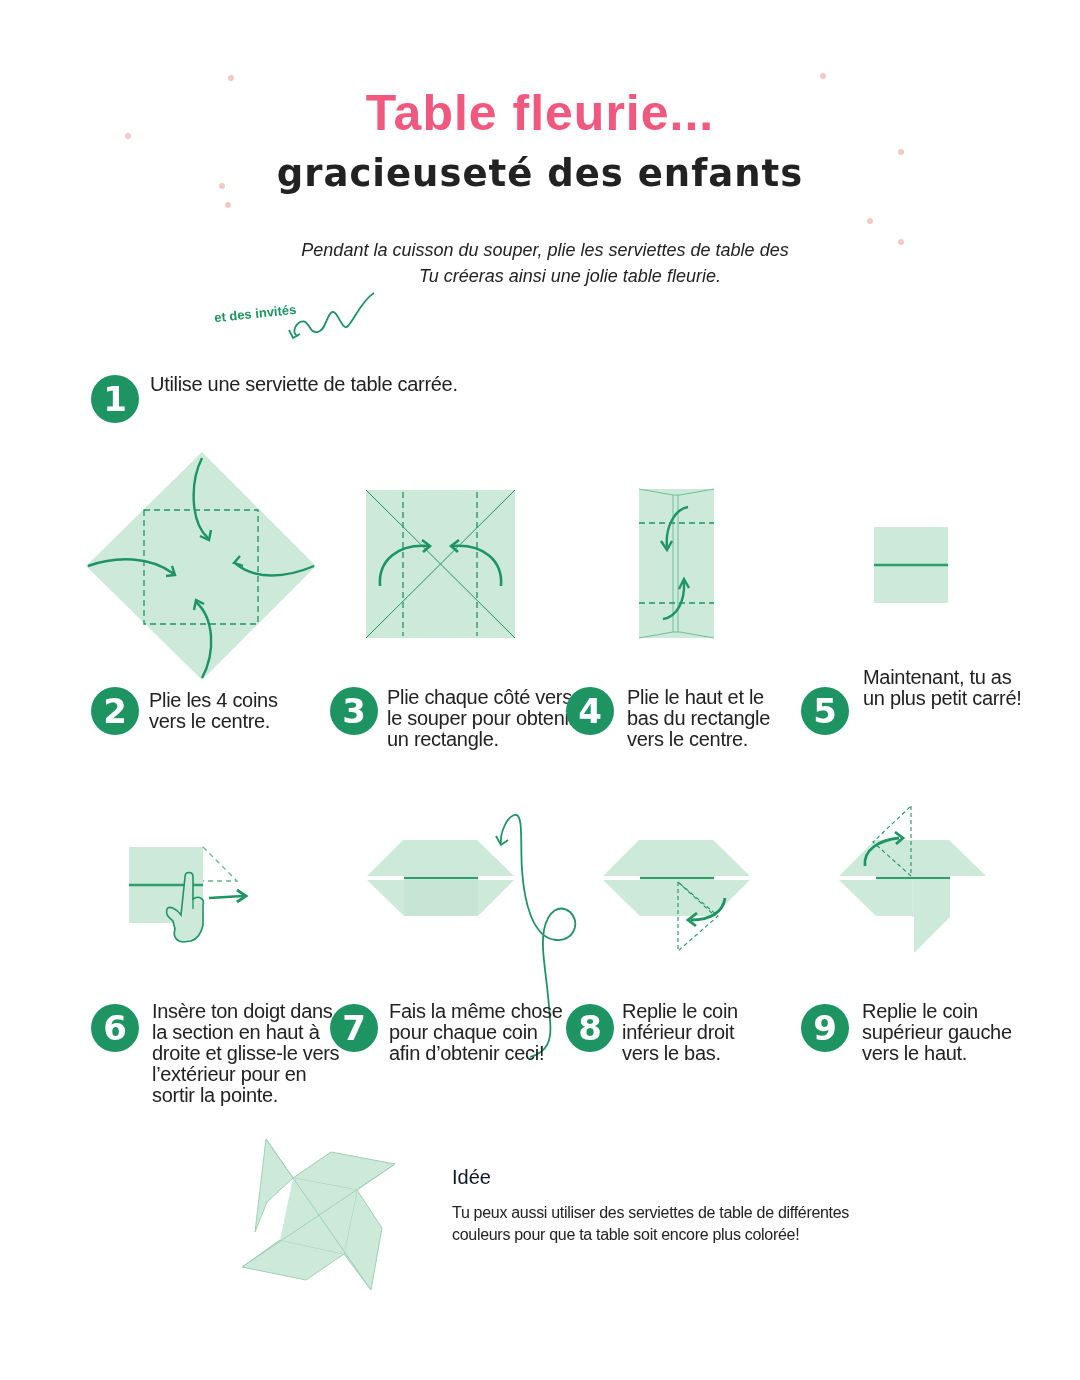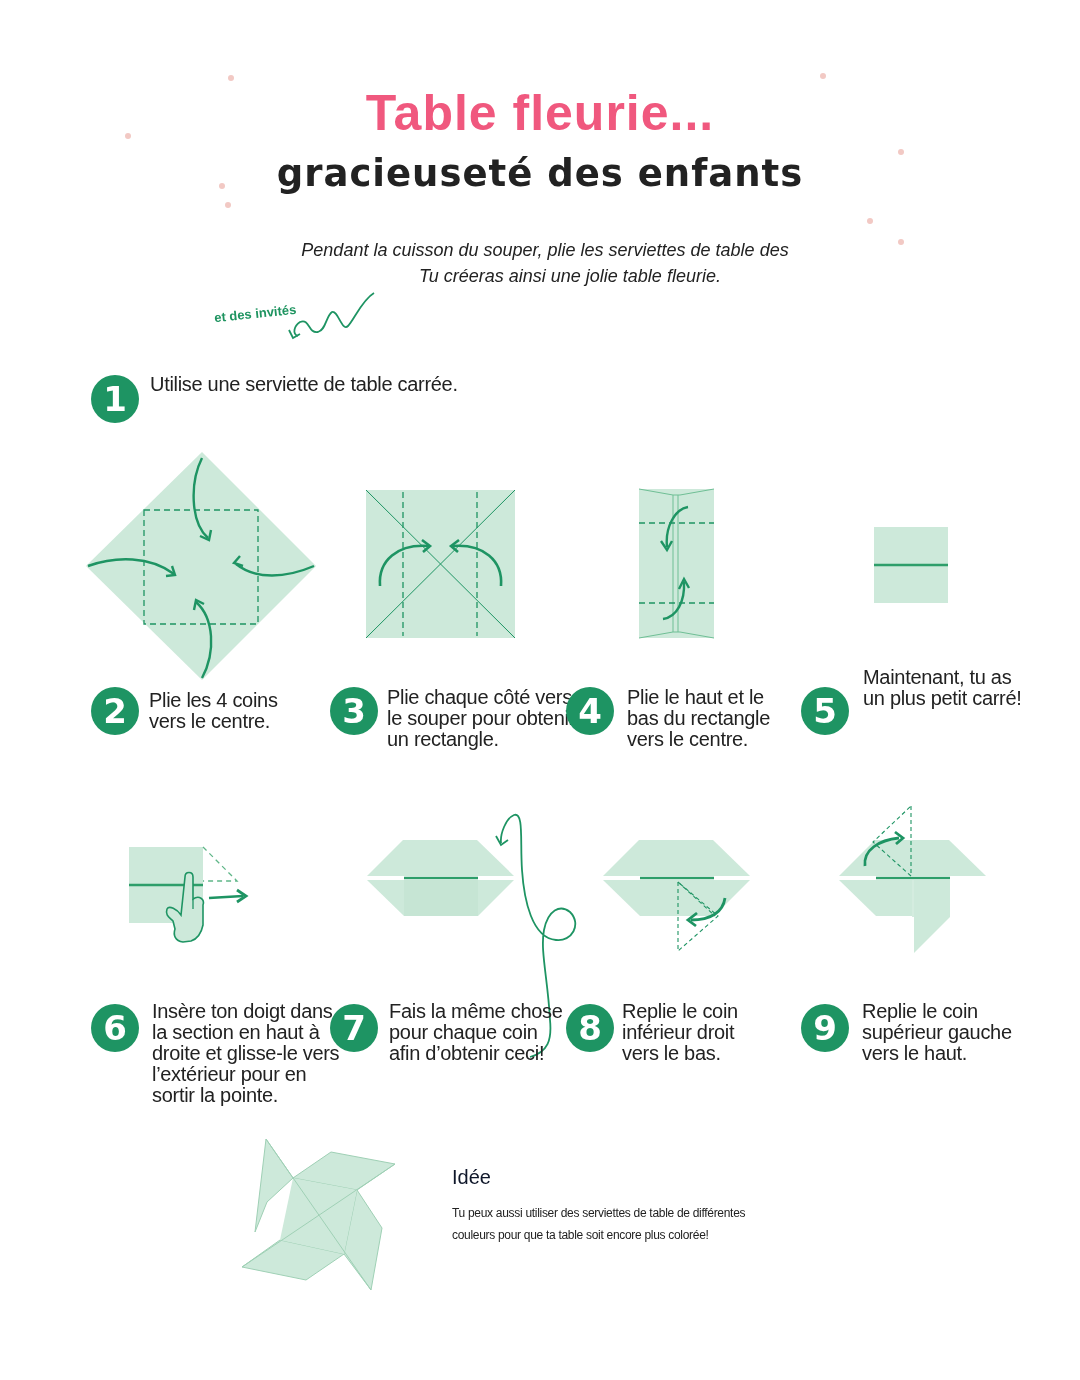--- a/index.html
+++ b/index.html
@@ -12,21 +12,21 @@
     .subtitle { left: 0; width: 1080px; top: 152px; text-align: center; font-family: "DejaVu Sans", sans-serif;
              font-weight: bold; font-size: 37px; color: #222; letter-spacing: 1px; }
     .intro { left: 230px; width: 630px; top: 237px; text-align: center; font-size: 18px; line-height: 26px; color: #222; font-style: italic; }
     .aside { left: 214px; top: 306px; font-size: 13px; font-weight: bold; color: #1e9460; transform: rotate(-6deg); }
     .badge { position: absolute; width: 48px; height: 48px; border-radius: 50%; background: #1e9463;
              color: #fff; font-weight: bold; font-size: 34px; text-align: center; line-height: 48px;
              font-family: "DejaVu Sans", sans-serif; }
     .step-text { position: absolute; font-size: 20px; line-height: 21px; color: #222; letter-spacing: -0.3px; }
     .step1-text { font-size: 20px; line-height: 21px; }
     .idea-title { left: 452px; top: 1166px; font-size: 20px; font-weight: normal; color: #0f172a; }
-    .idea-text { left: 452px; top: 1202px; width: 430px; font-size: 12px; line-height: 22px; color: #222; letter-spacing: -0.3px; }
+    .idea-text { left: 452px; top: 1202px; width: 430px; font-size: 16px; line-height: 22px; color: #222; letter-spacing: -0.3px; }
     svg { position: absolute; overflow: visible; }
   </style>
 </head>
 <body>
 
 <div class="dot" style="left:228px;top:75px"></div>
 <div class="dot" style="left:125px;top:133px"></div>
 <div class="dot" style="left:219px;top:183px"></div>
 <div class="dot" style="left:225px;top:202px"></div>
 <div class="dot" style="left:820px;top:73px"></div>

